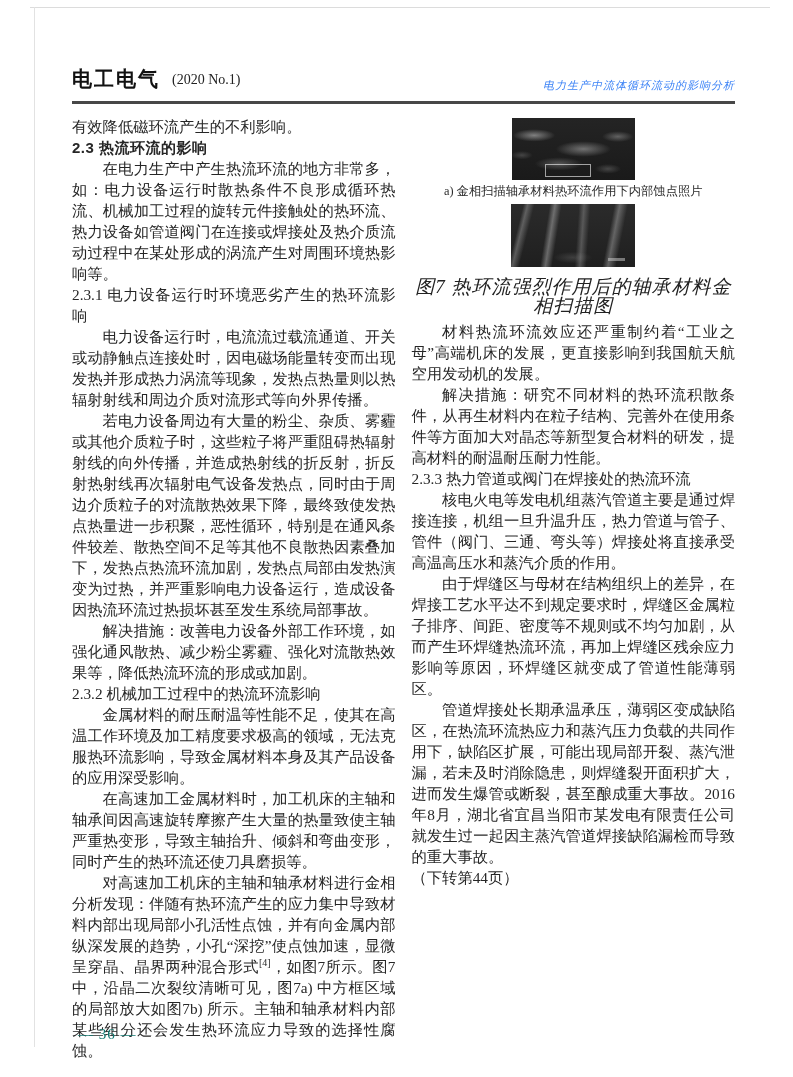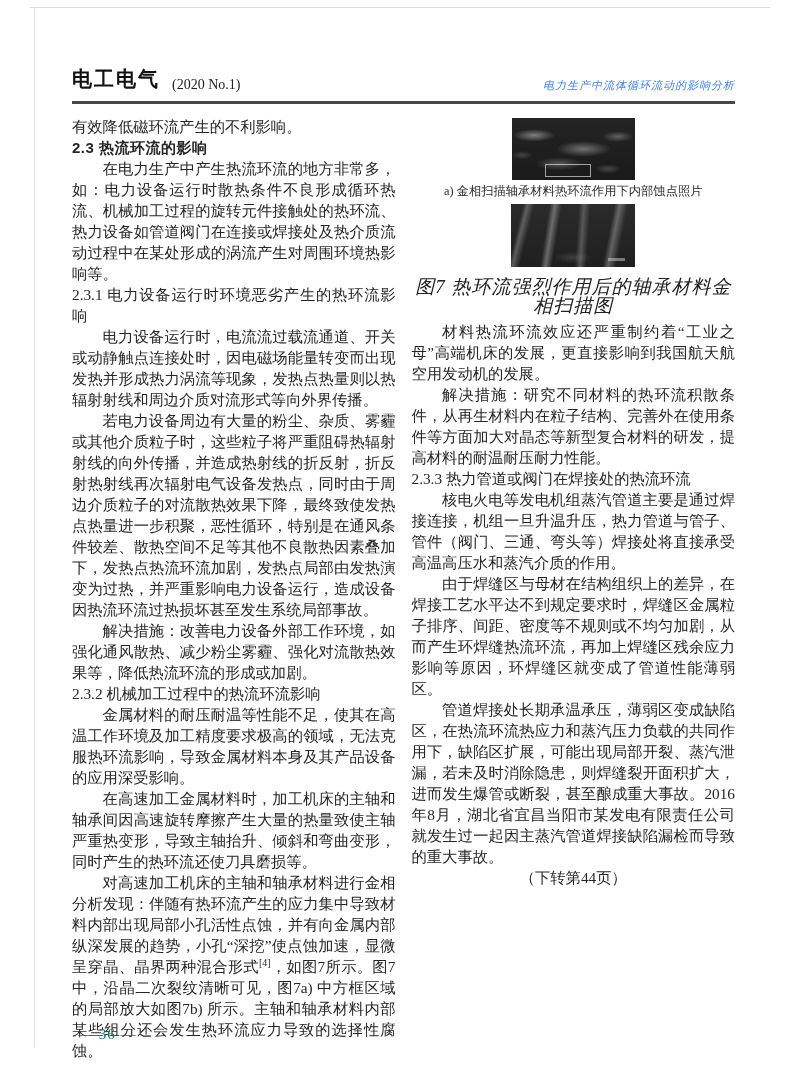--- a/index.html
+++ b/index.html
@@ -11,21 +11,21 @@
     -webkit-font-smoothing:antialiased;
   }
   
   .scan-edge-top{position:absolute;left:30px;top:7px;width:740px;height:1px;background:#dcdcdc;}
   .scan-edge-left{position:absolute;left:34px;top:7px;width:1px;height:1040px;background:#e2e2e2;}
 
   .page{position:absolute;left:72px;top:66px;width:663px;}
 
   
   .header-row{display:flex;justify-content:space-between;align-items:flex-end;padding-bottom:8px;}
-  .brand{display:flex;align-items:flex-end;}
+  .brand{display:flex;align-items:center;}
   .logo{
     font-family:"Liberation Sans","DejaVu Sans",sans-serif;
     font-weight:900;font-size:20px;letter-spacing:2px;color:#111;
     transform:scaleY(1.05);
   }
   .issue{font-size:14px;margin-left:12px;color:#222;}
   .running-title{
     font-style:italic;font-size:11px;letter-spacing:1px;color:#3b82f6;
   }
   .header-rule{height:3px;background:#474747;margin-bottom:12px;}
@@ -34,21 +34,21 @@
   .cols{display:flex;gap:16px;}
   .col{width:323.5px;font-size:15.3px;line-height:21px;text-align:justify;}
   .blk{text-indent:2em;margin:0;}
   .p-noindent{text-indent:0;}
   .h-bold{
     text-indent:0;font-weight:bold;
     font-family:"Liberation Sans","DejaVu Sans",sans-serif;
     font-size:15px;letter-spacing:.5px;
   }
   .h-sub{text-indent:0;}
-  .p-right{text-align:center;text-indent:0;}
+  .p-right{text-align:left;text-indent:0;}
   sup{font-size:10px;line-height:0;}
 
   
   .figure{text-align:center;margin:2px 0 6px 0;}
   .micro{display:block;margin:0 auto;position:relative;}
   .micro-a{
     width:123px;height:62px;
     background:
       radial-gradient(ellipse 34px 10px at 18% 28%, rgba(205,205,205,.55), rgba(0,0,0,0) 62%),
       radial-gradient(ellipse 46px 13px at 58% 50%, rgba(195,195,195,.50), rgba(0,0,0,0) 60%),

